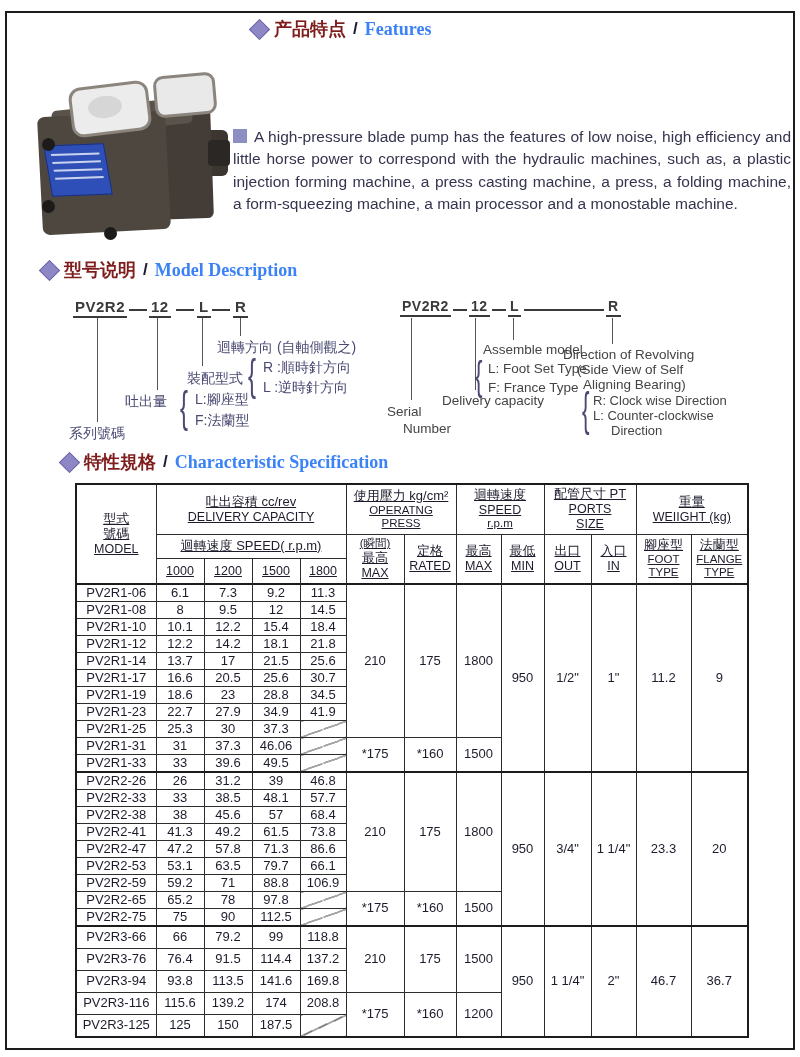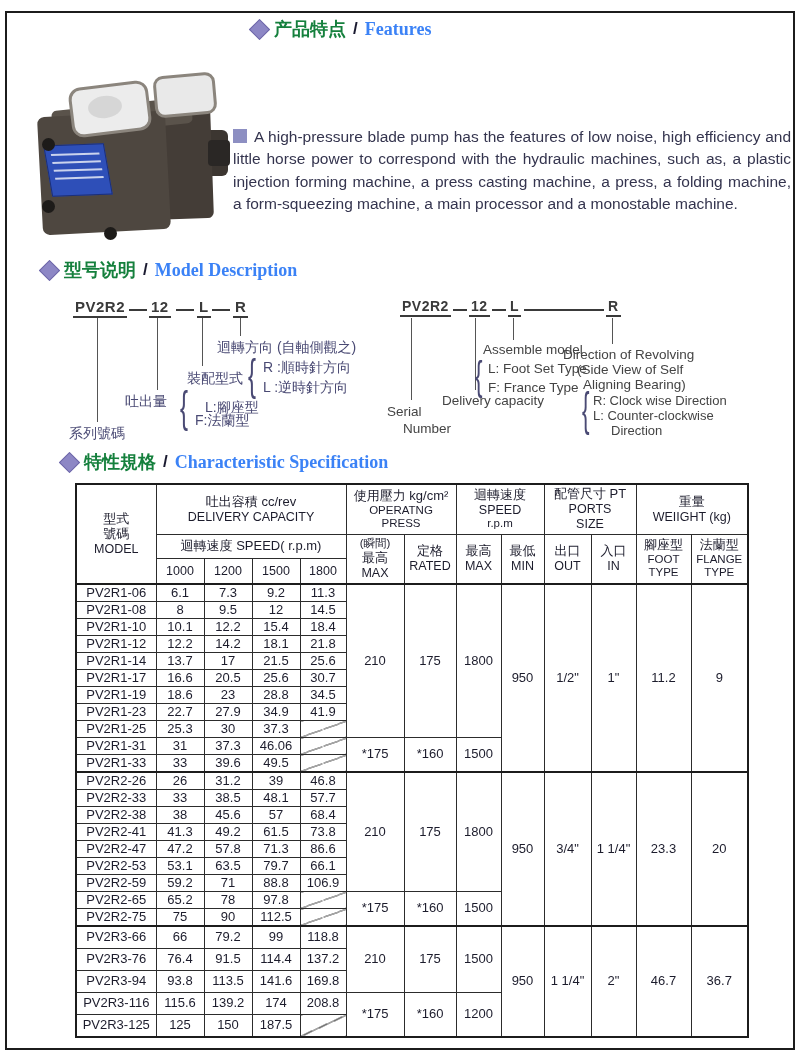--- a/index.html
+++ b/index.html
@@ -3,21 +3,21 @@
 <meta charset="utf-8">
 <style>
   html,body{margin:0;padding:0;background:#fff;}
   .page{position:relative;width:800px;height:1057px;background:#fff;overflow:hidden;
         font-family:"Liberation Sans",sans-serif;color:#222;}
   .frame{position:absolute;left:5px;top:11px;right:5px;bottom:7px;border:2px solid #1c1c1c;pointer-events:none;}
 
   
   .heading{position:absolute;display:flex;align-items:center;gap:7px;white-space:nowrap;}
   .diamond{width:13px;height:13px;background:#8d87c5;border:1px solid #6d66a8;transform:rotate(45deg);flex:0 0 auto;}
-  .heading .zh{font-weight:bold;font-size:18px;color:#15803d;}
+  .heading .zh{font-weight:bold;font-size:18px;color:#7f1d1d;}
   .heading .en{font-family:"Liberation Serif",serif;font-weight:bold;font-size:18px;color:#3b82f6;}
   .heading .sep{font-weight:bold;font-size:17px;color:#1a1a30;}
 
   
   .para{position:absolute;text-align:justify;}
   .para-zh{left:233px;top:43px;width:558px;font-size:17px;line-height:1.52;color:#4a4a74;}
   .para-en{left:233px;top:126px;width:558px;font-size:15.5px;line-height:1.45;color:#34344e;}
   .sq{display:inline-block;width:14px;height:14px;background:#8d8fc2;margin-right:3px;vertical-align:-1px;}
 
   
@@ -44,21 +44,21 @@
   .vline{position:absolute;width:0;border-left:1.5px solid #555;}
   .cjk{color:#4a4a74;}
   .brace{position:absolute;font-size:30px;font-weight:400;color:#4a4a74;transform-origin:left center;}
 
   
   table.spec{position:absolute;left:75px;top:483px;border-collapse:collapse;table-layout:fixed;
              font-size:13px;color:#1c1c2c;background:#fff;}
   table.spec th,table.spec td{border:1px solid #2c2c2c;padding:0;text-align:center;vertical-align:middle;
              line-height:1.15;overflow:hidden;}
   table.spec{border:2.5px solid #1c1c1c;}
-  thead th{font-weight:normal;font-size:12.5px;}
+  thead th{font-weight:normal;font-size:12.5px;text-decoration:underline;}
   thead .zh{font-size:13px;}
   thead .sm{font-size:11.5px;}
   tr.h1{height:50px;} tr.h2{height:24px;} tr.h3{height:26px;}
   tr.sec0 td,tr.sec1 td{height:16px;}
   tr.sec2 td{height:21px;}
   tr.section-start td{border-top:2.5px solid #1c1c1c;}
   td.diag{background:linear-gradient(to bottom right,transparent 48.5%,#4a4a4a 48.5%,#4a4a4a 51.5%,transparent 51.5%);}
 </style>
 </head>
 <body>
@@ -112,21 +112,21 @@
     <div class="vline" style="left:42px;top:26px;height:104px;"></div>
     <div class="vline" style="left:102px;top:26px;height:72px;"></div>
     <div class="vline" style="left:147px;top:26px;height:48px;"></div>
     <div class="vline" style="left:185px;top:26px;height:18px;"></div>
     <span class="abs cjk" style="left:162px;top:47px;">迴轉方向 (自軸側觀之)</span>
     <span class="brace" style="left:193px;top:66px;transform:scale(.8,1.5);">{</span>
     <span class="abs cjk" style="left:208px;top:67px;">R :順時針方向</span>
     <span class="abs cjk" style="left:208px;top:87px;">L :逆時針方向</span>
     <span class="abs cjk" style="left:132px;top:78px;">裝配型式</span>
     <span class="brace" style="left:125px;top:98px;transform:scale(.8,1.5);">{</span>
-    <span class="abs cjk" style="left:150px;top:99px;margin-top:8px;">L:腳座型</span>
+    <span class="abs cjk" style="left:140px;top:99px;">L:腳座型</span>
     <span class="abs cjk" style="left:140px;top:120px;">F:法蘭型</span>
     <span class="abs cjk" style="left:70px;top:101px;">吐出量</span>
     <span class="abs cjk" style="left:14px;top:133px;">系列號碼</span>
   </div>
 
   <div class="diagram" style="left:385px;top:292px;width:405px;height:158px;font-size:13.5px;">
     <span class="abs code" style="left:15px;top:6px;font-size:14px;">PV2R2</span>
     <div class="dash" style="left:68px;top:17px;width:14px;"></div>
     <span class="abs code" style="left:84px;top:6px;font-size:14px;">12</span>
     <div class="dash" style="left:107px;top:17px;width:14px;"></div>

